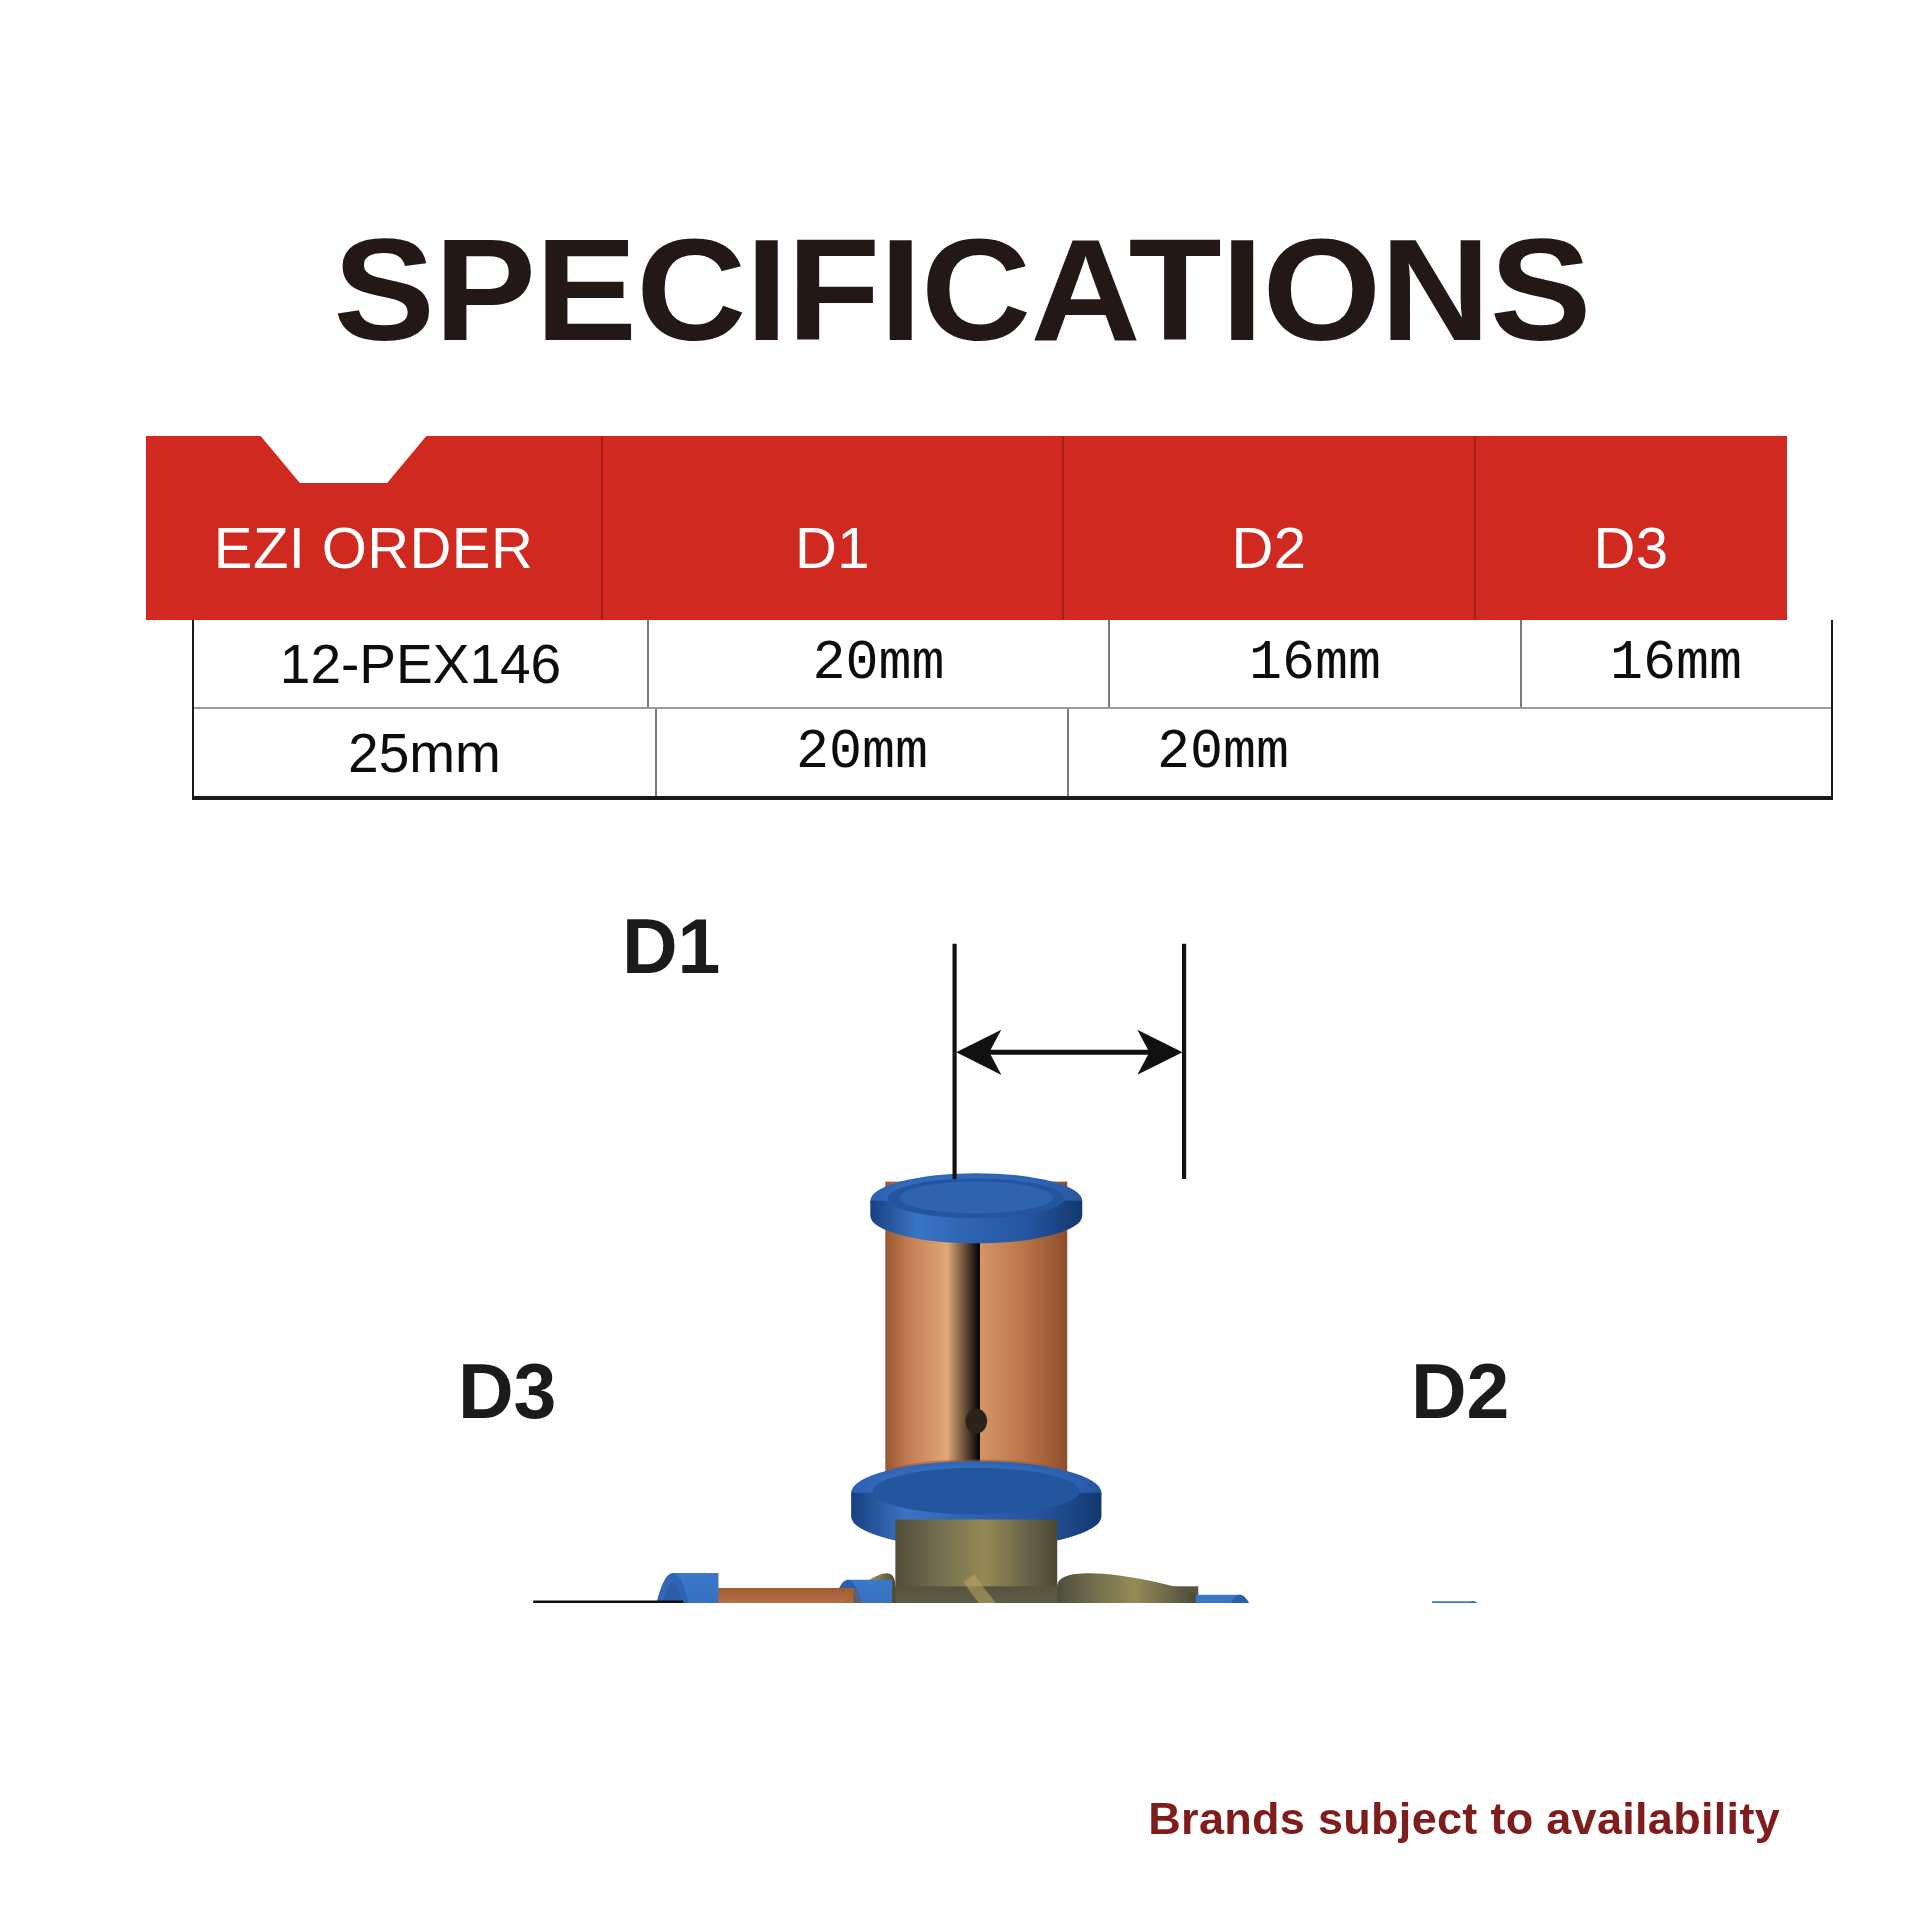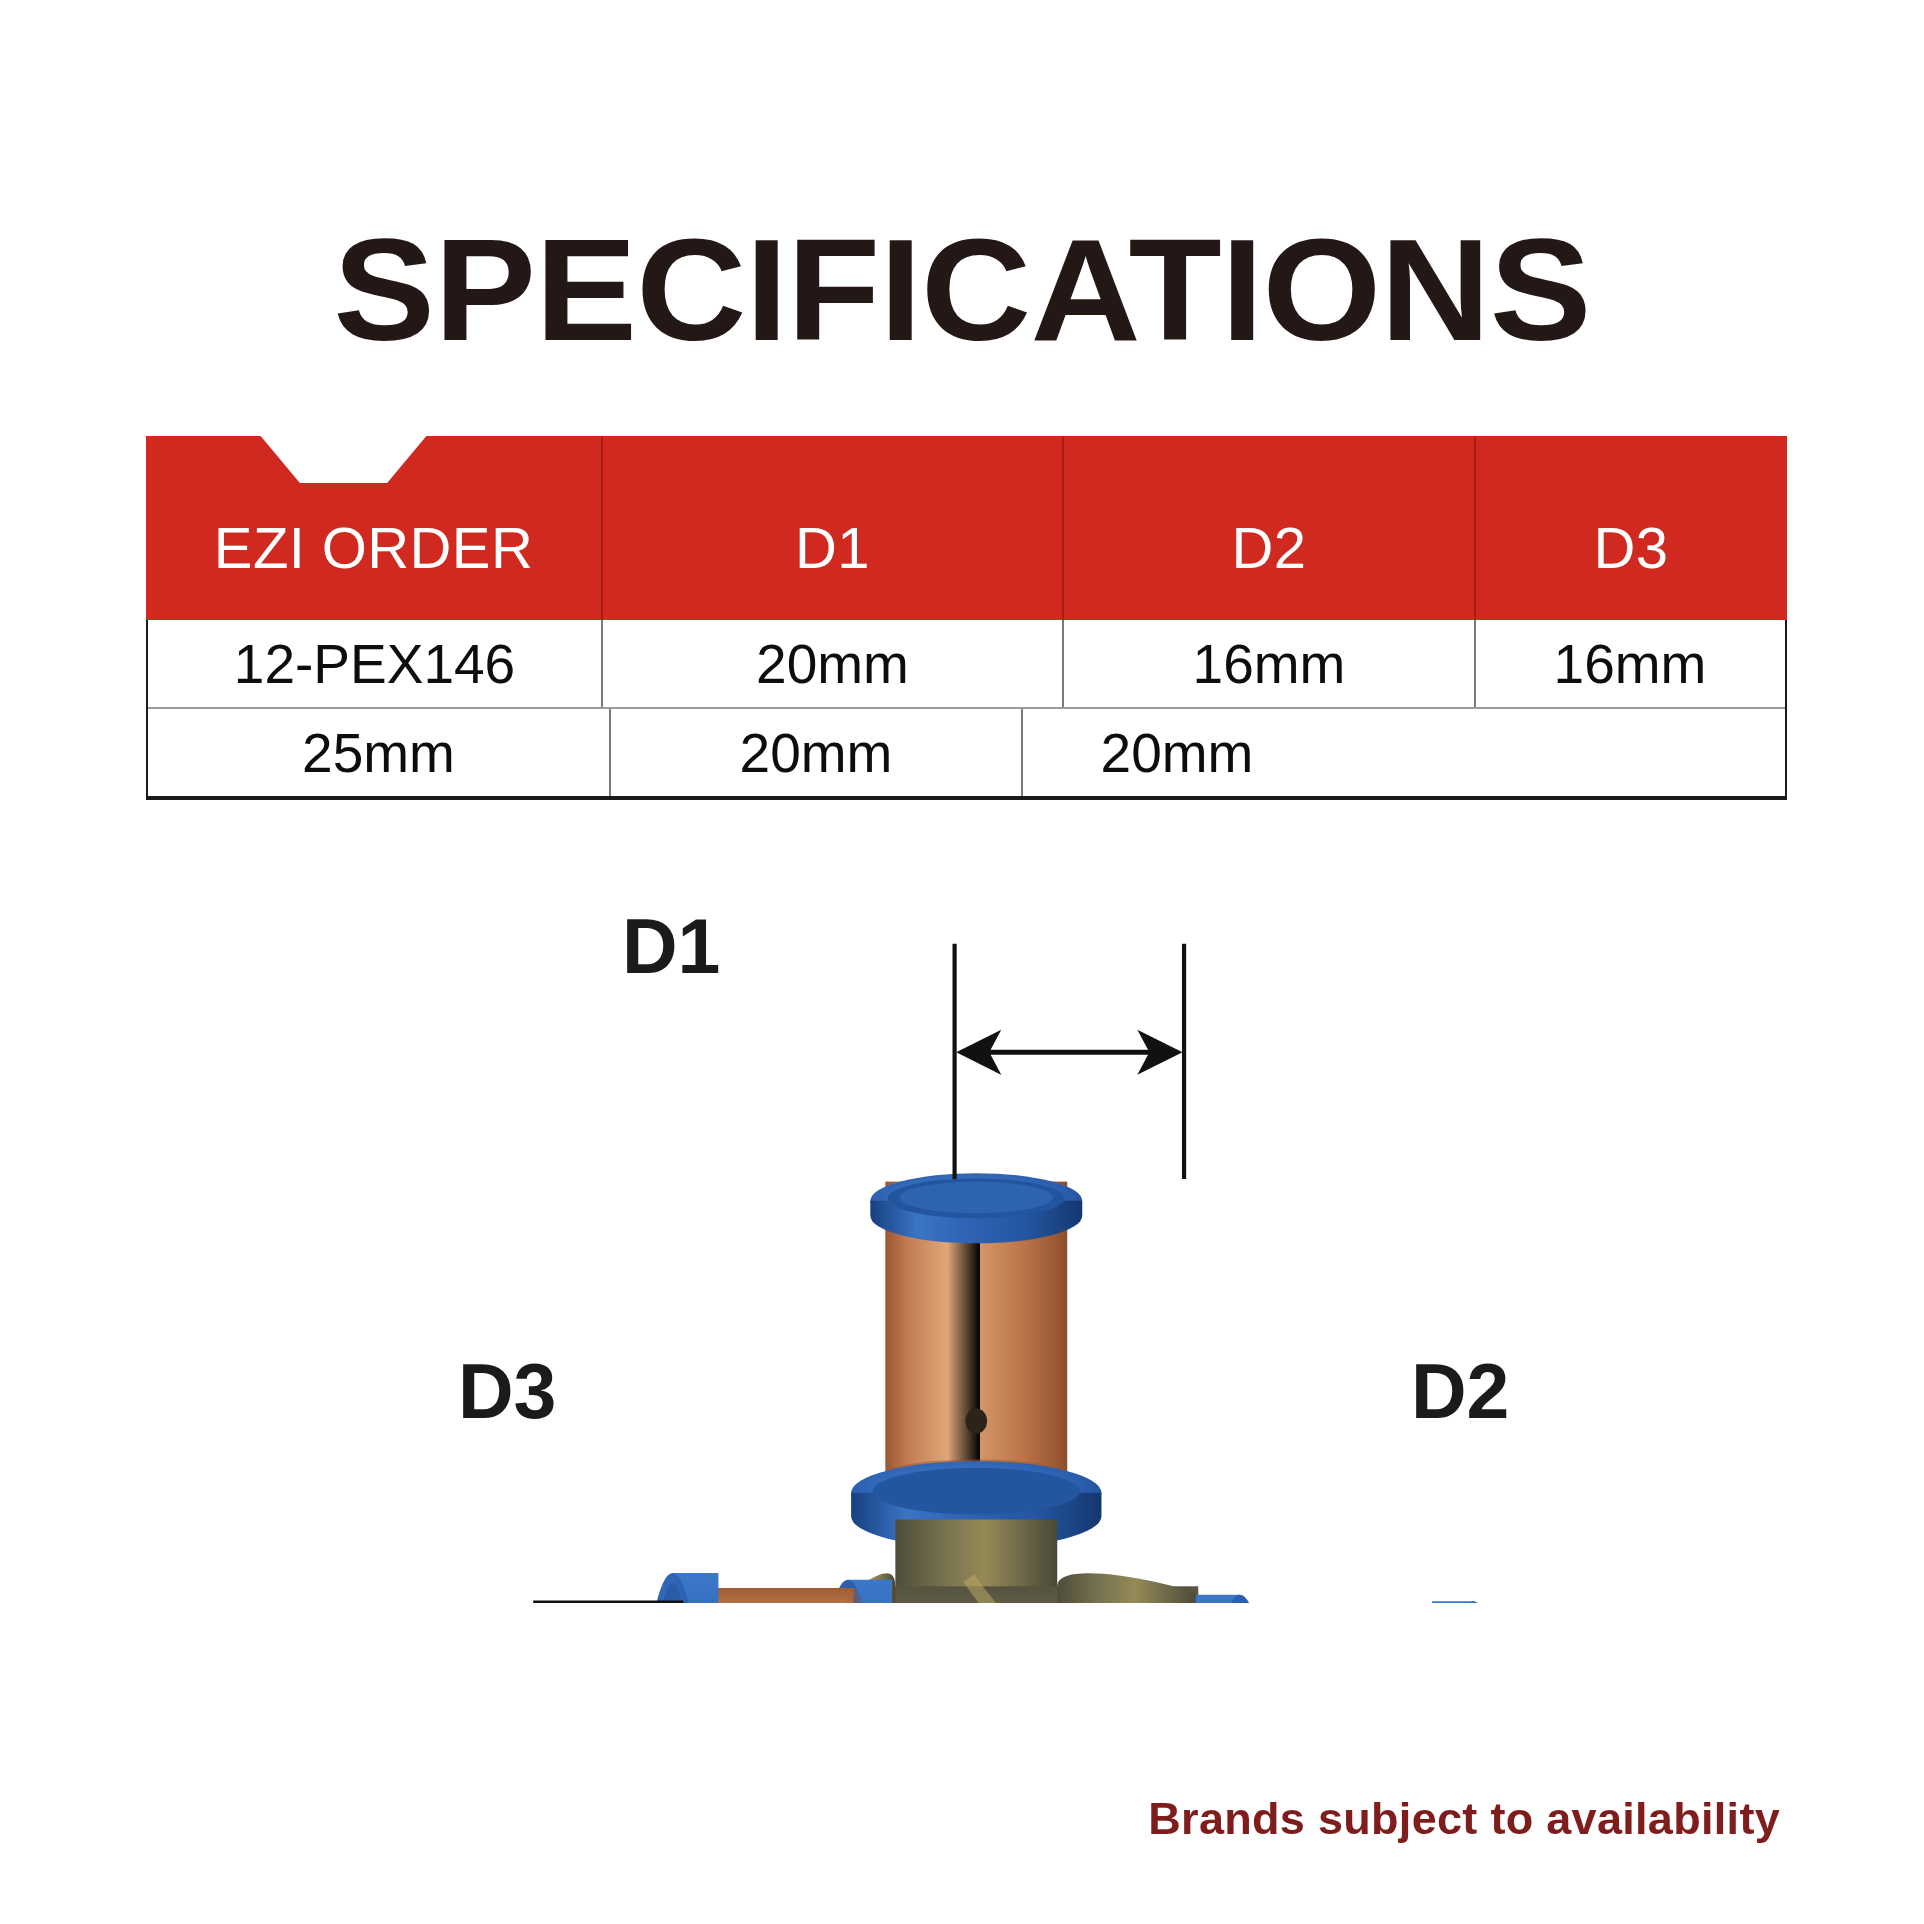--- a/index.html
+++ b/index.html
@@ -83,35 +83,36 @@
   .c2 { width: 412px; }
   .c3 { width: 312px; }
 
   .tbody {
     border-left: 2.5px solid #1a1a1a;
     border-right: 2.5px solid #1a1a1a;
     border-bottom: 4.2px solid #1a1a1a;
     box-sizing: border-box;
     width: 1641px;
     background: #ffffff;
+    margin-left: 46px;
   }
   .trow {
     display: flex;
     height: 87px;
   }
   .trow + .trow { border-top: 2.5px solid #9a9a9a; }
   .td {
     display: flex;
     align-items: center;
     justify-content: center;
     font-size: 55px;
     color: #0d0d0d;
     box-sizing: border-box;
   }
-  .td + .td { border-left: 2.5px solid #7a7a7a; }
+  .td + .td { border-left: 2.5px solid #7a7a7a; font-family: Liberation Mono, monospace; }
   .b0 { width: 453px; }
   .b1 { width: 461px; }
   .b2 { width: 412px; }
   .b3 { width: 310px; }
 
   
   #product-figure {
     position: absolute;
     left: 468px;
     top: 852px;

